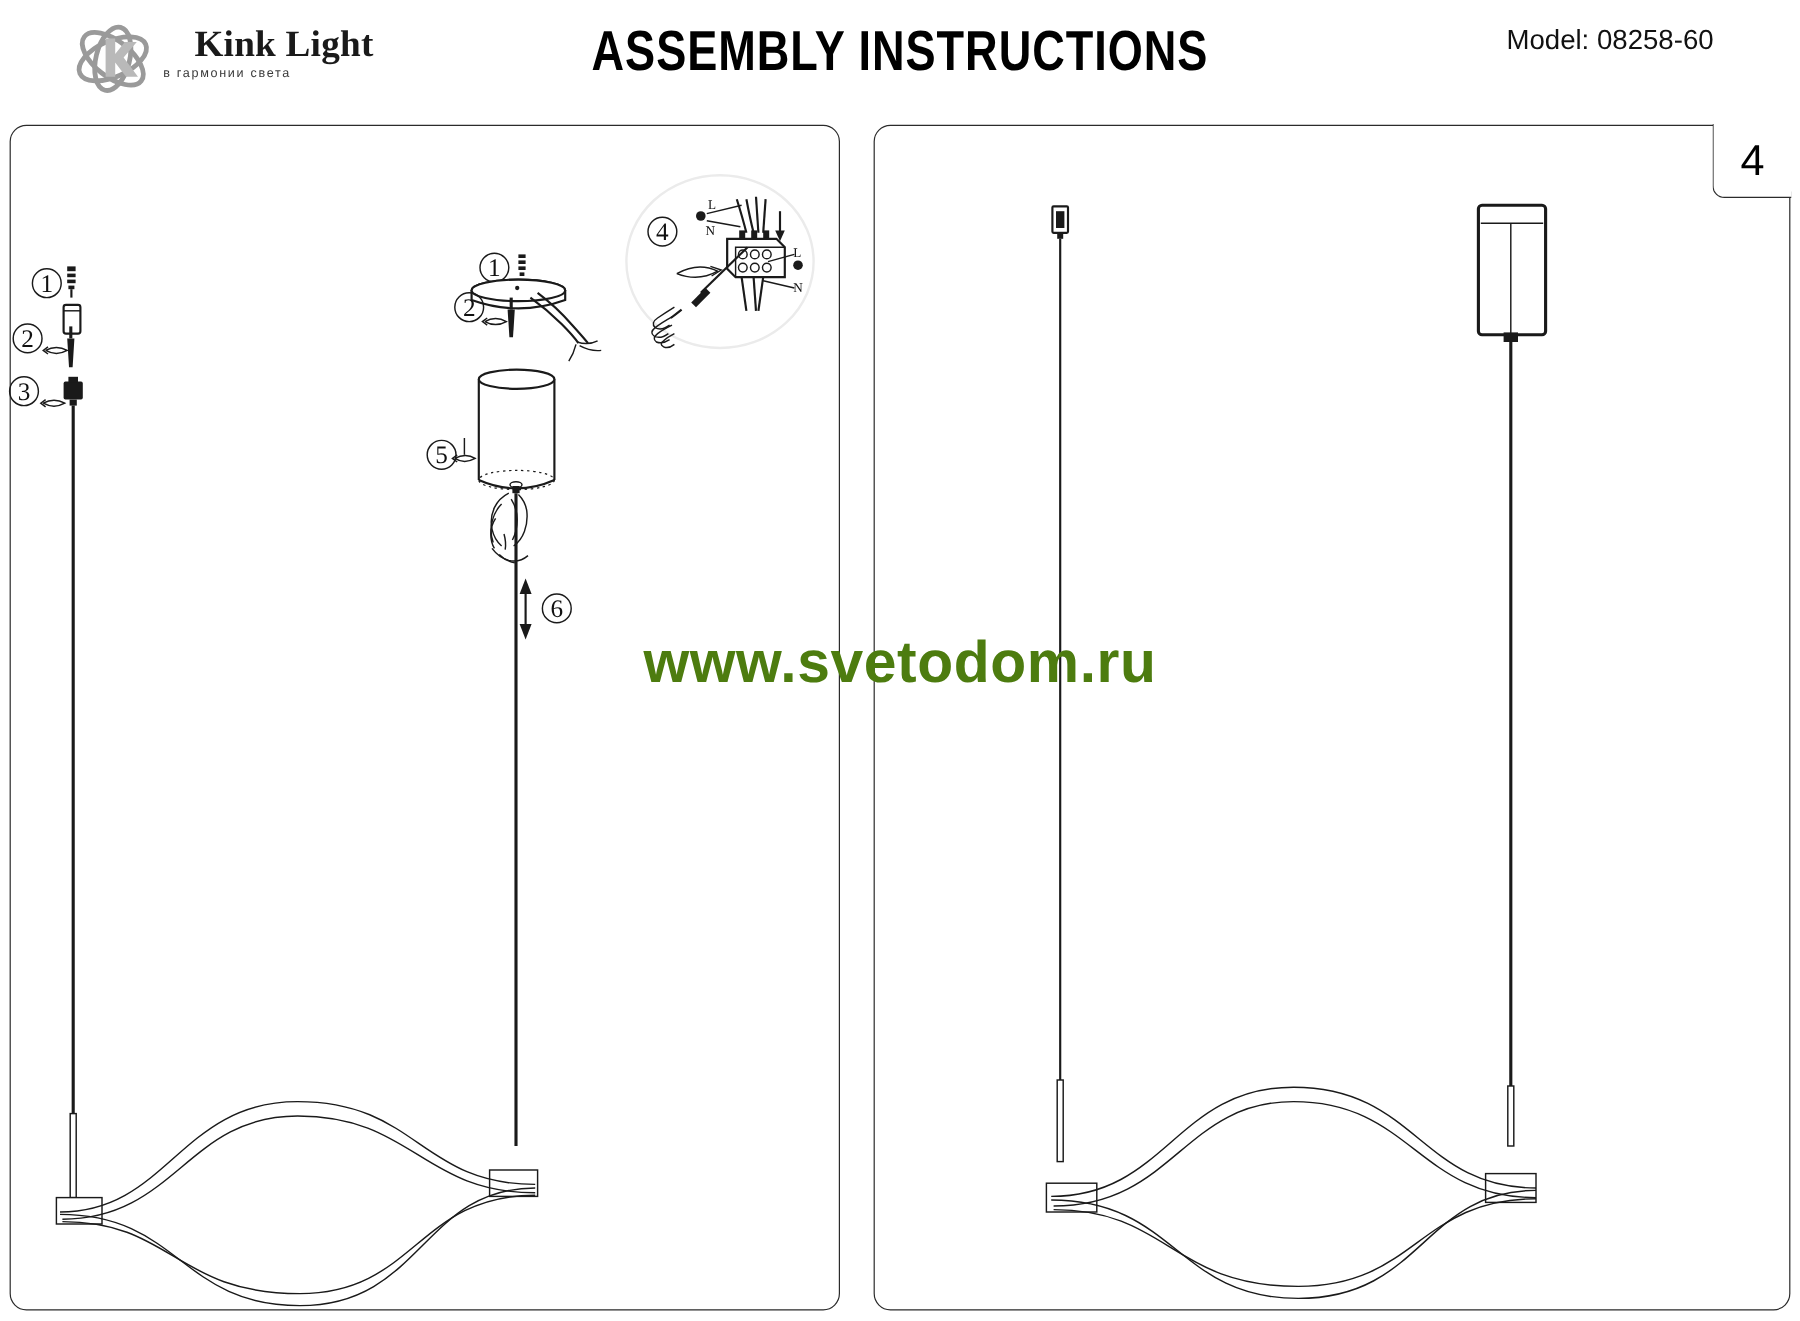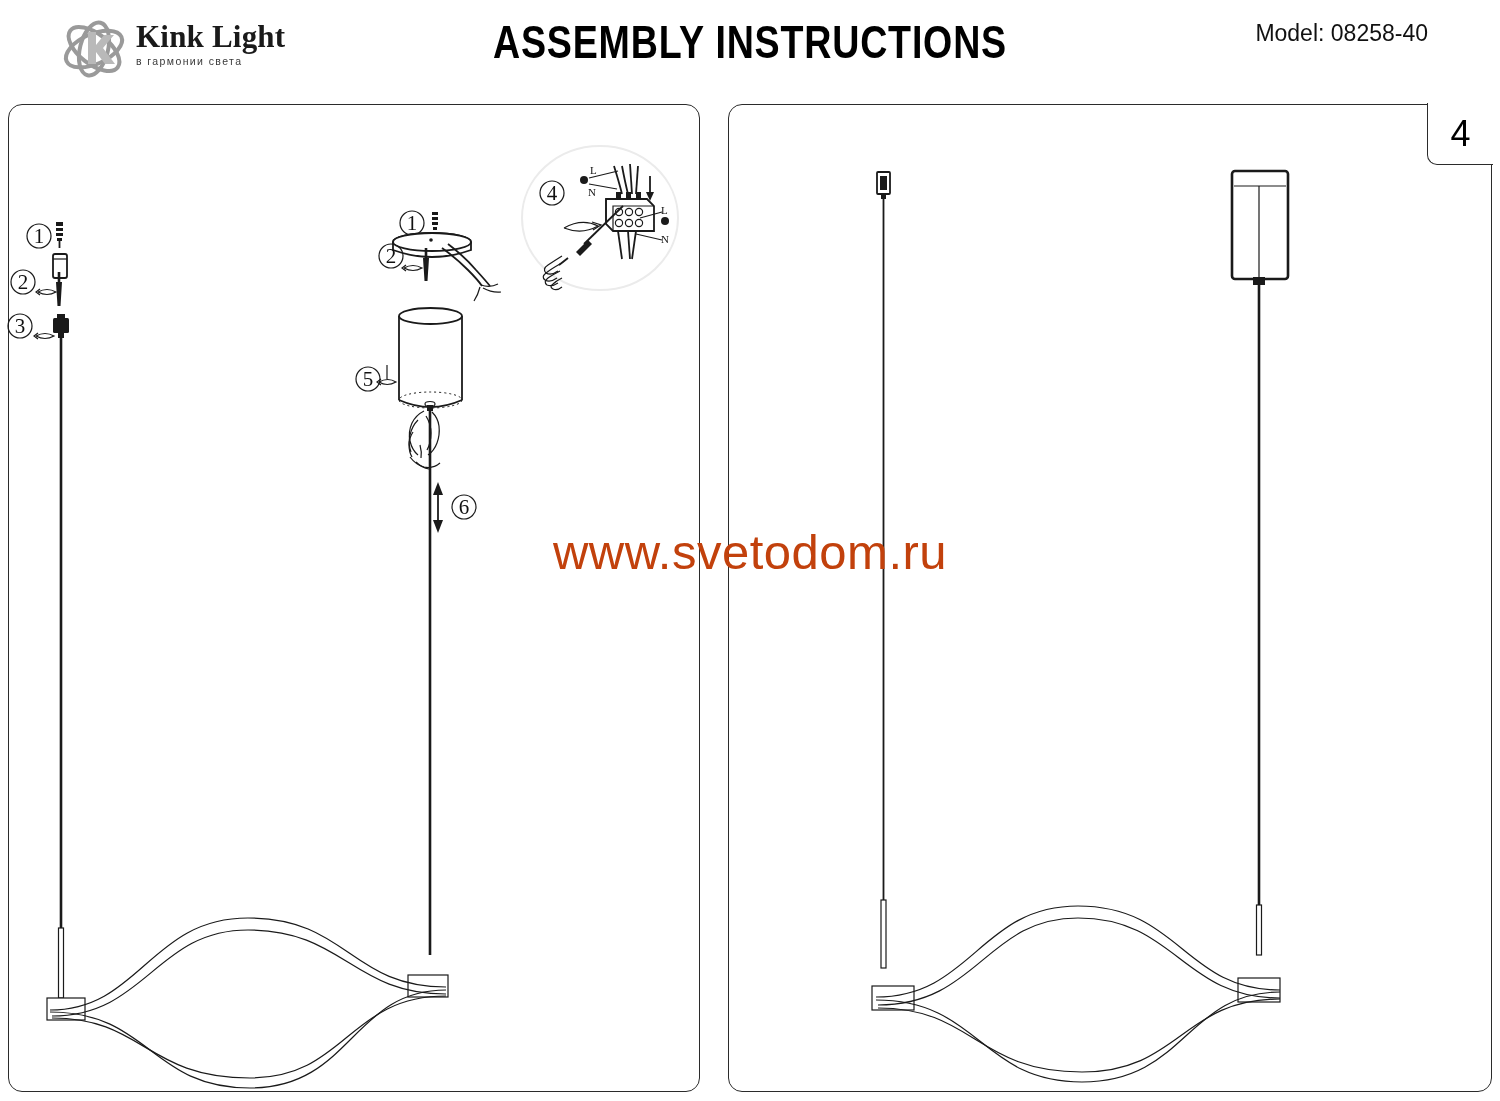--- a/index.html
+++ b/index.html
@@ -37,20 +37,21 @@
     width: 180px;
   }
   #logo-name {
     font-family: "Liberation Serif", serif;
     font-weight: bold;
     font-size: 31px;
     color: #1a1a1a;
     letter-spacing: 0.2px;
     line-height: 34px;
     white-space: nowrap;
+    margin-left: 26px;
   }
   #logo-tagline {
     font-family: Liberation Sans, sans-serif;
     font-size: 10.5px;
     color: #3a3a3a;
     letter-spacing: 1.4px;
     line-height: 14px;
     white-space: nowrap;
   }
   #doc-title {
@@ -104,22 +105,22 @@
     color: #000;
   }
 
   
   #watermark {
     position: absolute;
     left: 0; top: 524px;
     width: 1500px;
     text-align: center;
     font-size: 49px;
-    font-weight: normal;
-    color: #c2410c;
+    font-weight: bold;
+    color: #4d7c0f;
     letter-spacing: 0.5px;
     pointer-events: none;
     white-space: nowrap;
     z-index: 5;
   }
 
   
   .draw {
     position: absolute;
     left: 0; top: 0;
@@ -158,21 +159,21 @@
       </g>
       <path d="M30 14 L30 46 L38 46 L38 34 L47 46 L57 46 L45 30 L56 17 L46 17 L38 27 L38 14 Z" fill="#b9b9b9"></path>
     </svg>
     <div id="logo-words">
       <div id="logo-name">Kink Light</div>
       <div id="logo-tagline">в гармонии света</div>
     </div>
   </div>
 
   <div id="doc-title">ASSEMBLY INSTRUCTIONS</div>
-  <div id="model-label">Model: 08258-40</div>
+  <div id="model-label">Model: 08258-60</div>
 </div>
 
 <div class="panel" id="panel-left"></div>
 
 <div class="panel" id="panel-right">
   <div id="page-number-box">4</div>
 </div>
 
 <div id="watermark">www.svetodom.ru</div>
 

